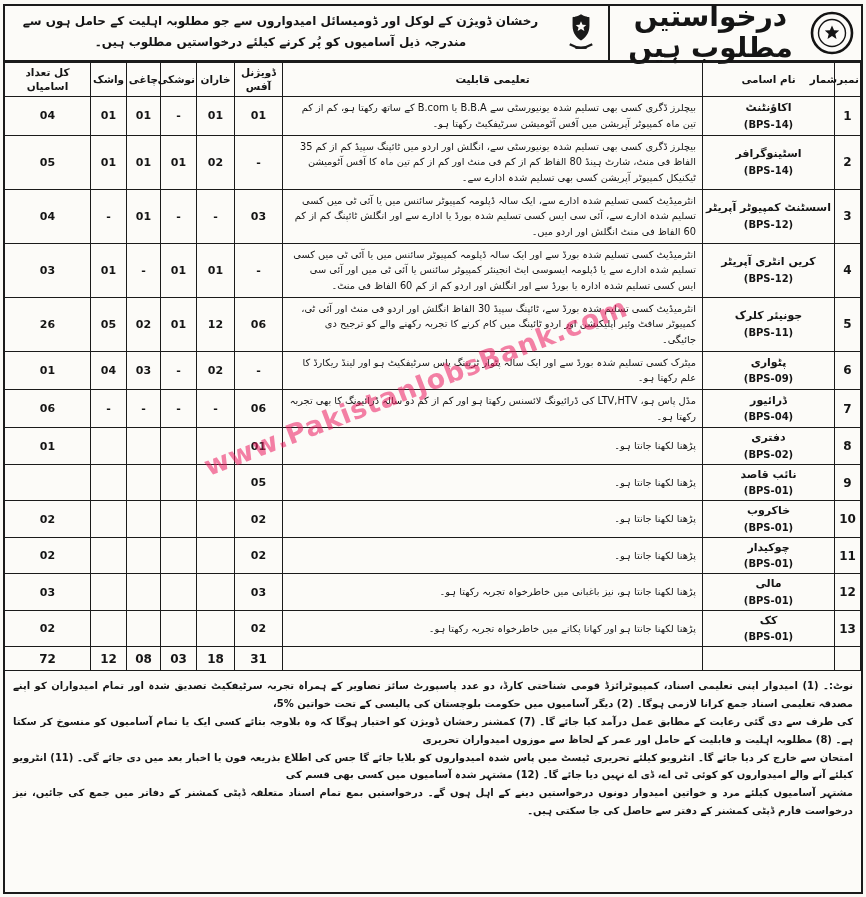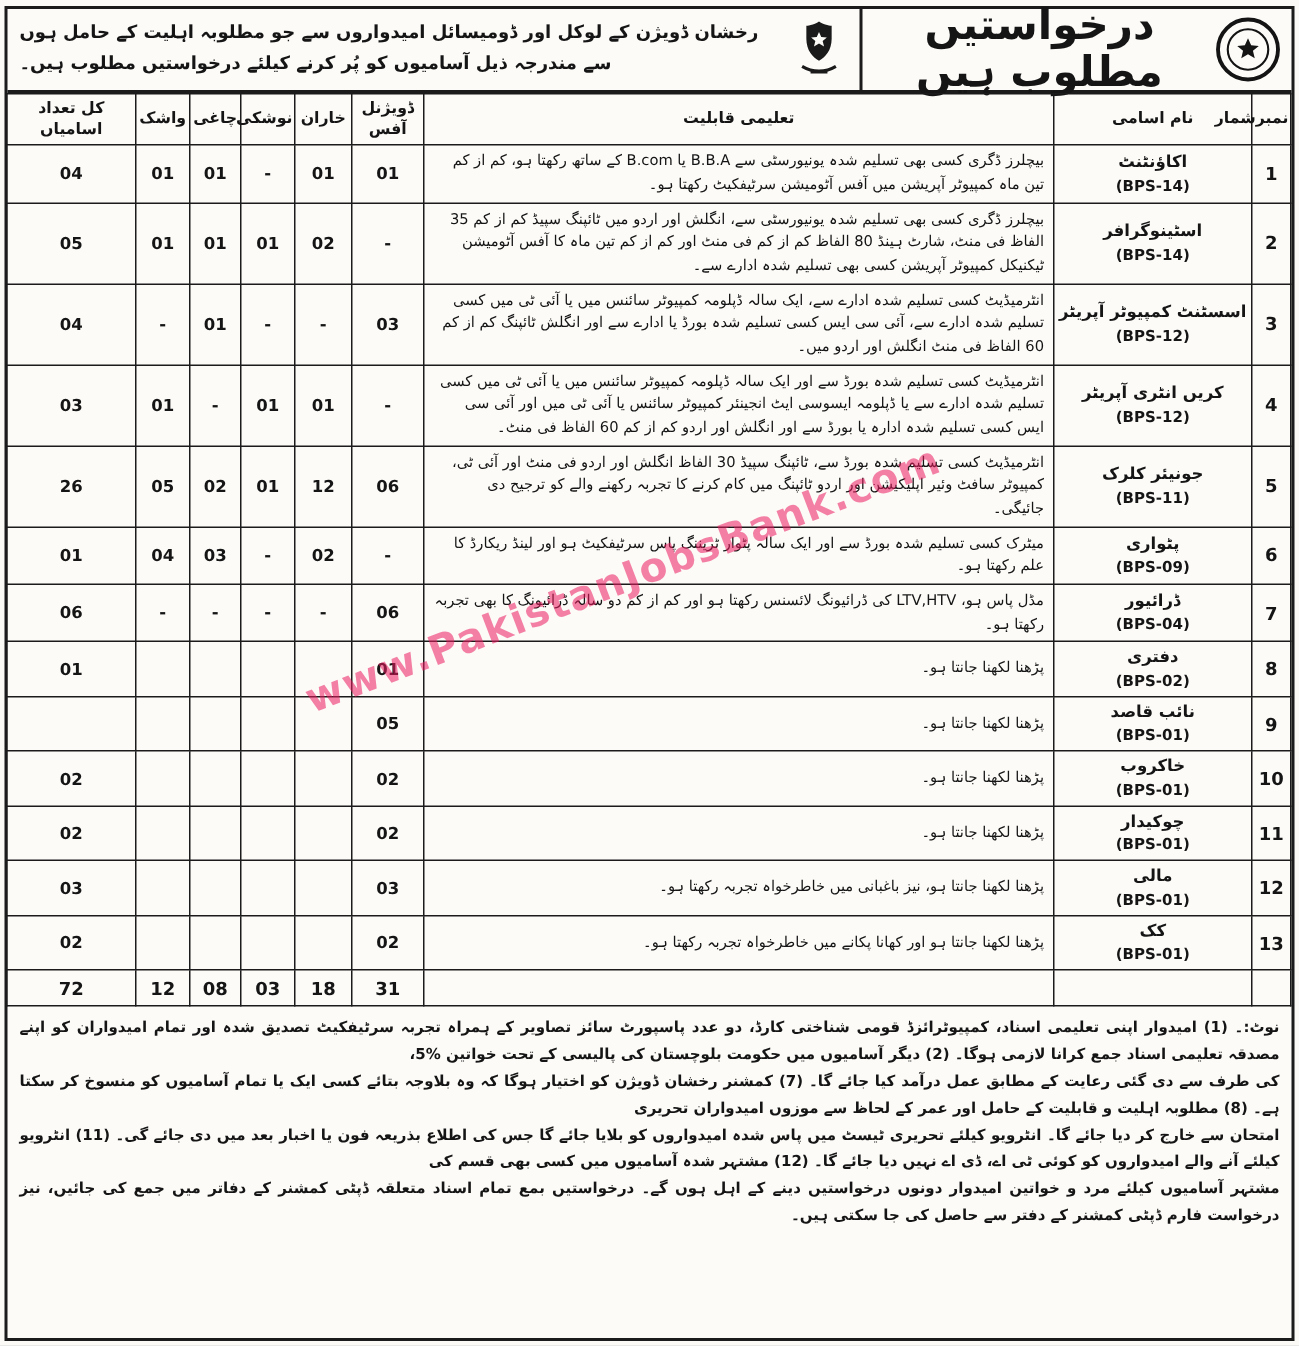--- a/index.html
+++ b/index.html
@@ -9,25 +9,25 @@
     background:#fbfaf6; color:#151515; direction:rtl;
     font-family:"DejaVu Sans", sans-serif; overflow:hidden;
   }
   .frame {
     position:absolute; inset:4px 3px 3px 3px;
     border:2.5px solid #1b1b1b; display:flex; flex-direction:column;
     background:#fcfbf8;
   }
   
   .masthead { display:flex; align-items:stretch; border-bottom:2.5px solid #1b1b1b; height:56px; flex:0 0 auto; }
-  .title-block { width:288px; display:flex; align-items:center; gap:4px; padding:3px 6px; border-left:2.5px solid #1b1b1b; }
+  .title-block { width:253px; display:flex; align-items:center; gap:4px; padding:3px 6px; border-left:2.5px solid #1b1b1b; }
   .seal { flex:0 0 46px; display:flex; align-items:center; justify-content:center; }
   .ad-title { flex:1; text-align:center; font-size:28px; font-weight:bold; letter-spacing:0; line-height:1.1; }
   .emblem-box { width:54px; display:flex; align-items:center; justify-content:center; }
-  .intro { flex:1; padding:5px 6px 3px 8px; font-size:12px; font-weight:bold; line-height:1.75; text-align:left; }
+  .intro { flex:1; padding:5px 6px 3px 8px; font-size:12px; font-weight:bold; line-height:1.75; text-align:center; }
   
   .jobs-table { width:100%; border-collapse:collapse; table-layout:fixed; flex:0 0 auto; }
   .jobs-table th, .jobs-table td { border:1.4px solid #1b1b1b; vertical-align:middle; }
   .jobs-table thead th { font-size:10.5px; font-weight:bold; padding:3px 1px; text-align:center; line-height:1.3; }
   th.c-serial { font-size:9.5px; }
   td.c-serial { text-align:center; font-size:12px; font-weight:bold; }
   td.c-post { text-align:center; font-size:11px; font-weight:bold; padding:2px 1px; line-height:1.5; }
   .post-grade { font-size:10px; font-weight:bold; direction:ltr; }
   td.c-qualification { font-size:9.8px; padding:3px 6px; line-height:1.6; text-align:right; }
   td.c-div_office, td.c-kharan, td.c-noshki, td.c-chaghi, td.c-washuk, td.c-total {

